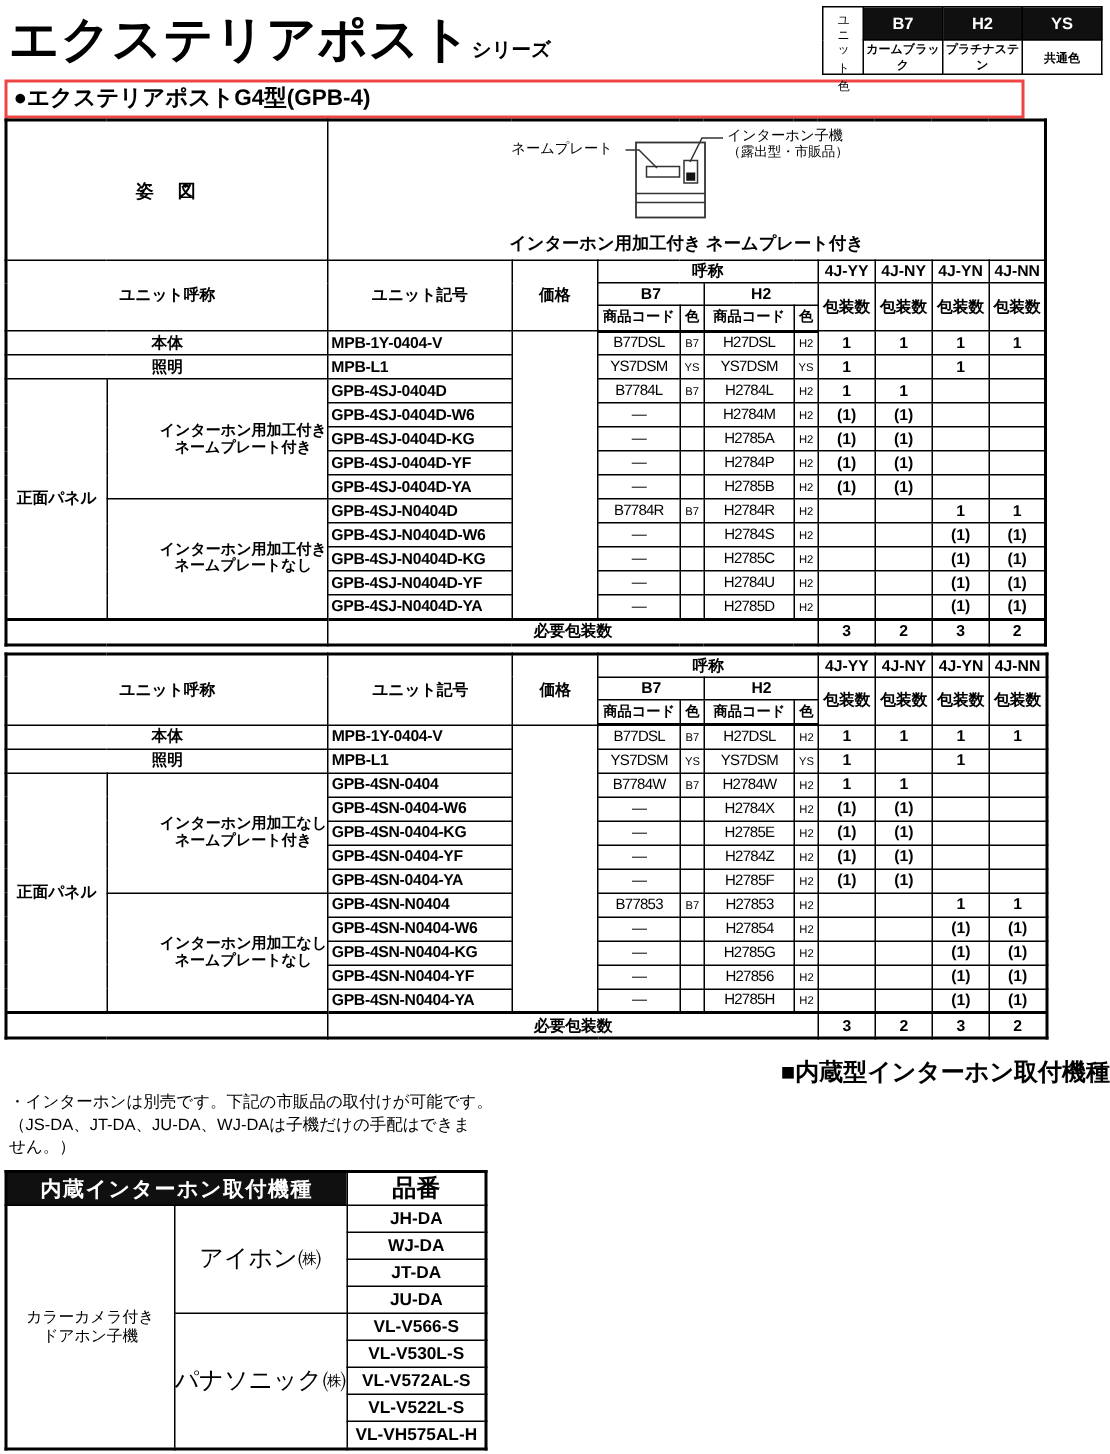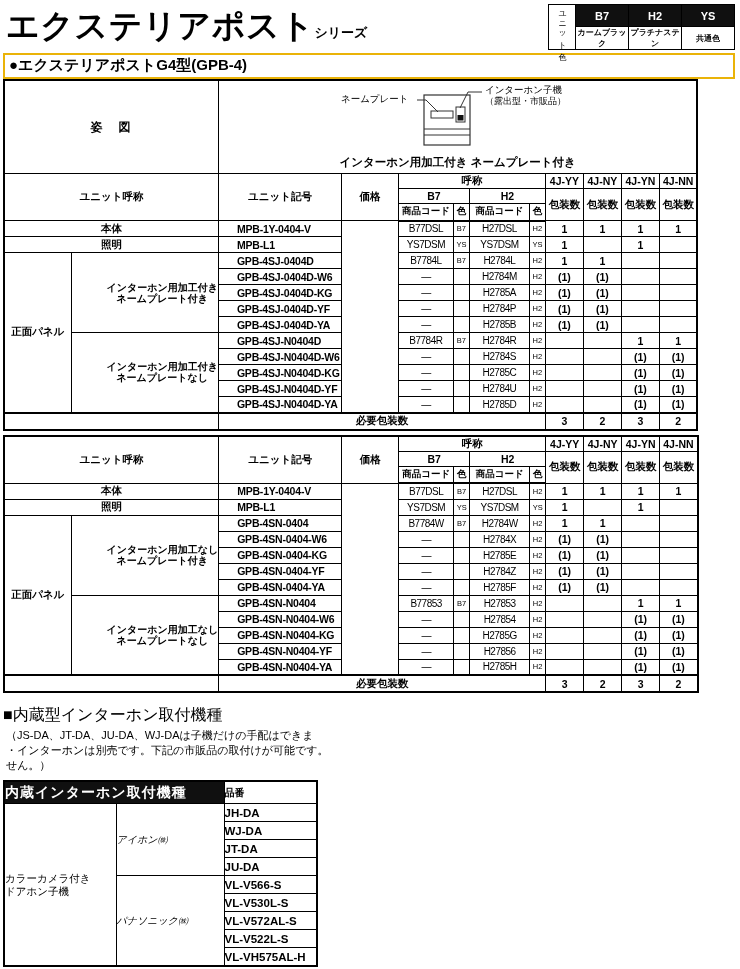--- a/index.html
+++ b/index.html
@@ -11,56 +11,56 @@
   
   .topbar { position:relative; height:50px; }
   .main-title { position:absolute; left:6px; top:4px; font-size:33px; font-weight:bold; letter-spacing:0.5px; white-space:nowrap; }
   .title-suffix { font-size:13px; font-weight:bold; letter-spacing:0; }
   table.legend { position:absolute; right:5px; top:4px; border-collapse:collapse; }
   table.legend td { border:1px solid #000; text-align:center; vertical-align:middle; padding:0; }
   .legend .vlabel { writing-mode:vertical-rl; font-size:8px; width:14px; height:41px; line-height:13px; letter-spacing:1px; }
   .legend .ccode { background:#101010; color:#fff; font-weight:bold; font-size:11px; width:52px; height:21px; }
   .legend .cname { font-size:8px; height:19px; font-weight:bold; }
   
-  .g4bar { margin:3px 0 0 3px; width:732px; box-sizing:border-box; border:2px solid #eab308;
+  .g4bar { margin:3px 0 0 3px; width:680px; box-sizing:border-box; border:2px solid #ef4444;
            font-size:15px; font-weight:bold; padding:1px 4px 2px; letter-spacing:0; }
   
   table.spec { border-collapse:collapse; table-layout:fixed; margin-left:3px; border:2px solid #000; }
   .spec td { border:1px solid #000; text-align:center; vertical-align:middle; padding:0;
              font-size:10.5px; white-space:nowrap; overflow:hidden; }
   .spec tr.hr1 td, .spec tr.hr2 td, .spec tr.hr3 td { font-weight:bold; }
   .spec tr.hr1 { height:15px; } .spec tr.hr2 { height:15px; } .spec tr.hr3 { height:17px; }
   .spec tr.dr { height:16px; } .spec tr.rq { height:17px;padding-left:20px; }
   .spec td.small-h { font-size:9.5px; font-weight:bold; }
   .spec td.lbl { font-weight:bold; }
   .spec td.grp { font-weight:bold; font-size:10px; line-height:11px;padding-left:35px; }
-  .spec td.code { text-align:left; font-weight:bold; padding-left:18px; letter-spacing:-0.2px; }
+  .spec td.code { text-align:left; font-weight:bold; padding-left:2px; letter-spacing:-0.2px; }
   .spec td.pcode { font-weight:normal; font-size:10px; letter-spacing:-0.5px; }
   .spec td.cc { font-size:7.5px; font-weight:normal; }
   .spec td.pv { font-weight:bold; }
   .spec tr.hr3 td { border-bottom-width:2px; }
   .spec tr.rq td { border-top-width:2px; font-weight:bold; }
   .spec td.figlbl { font-weight:bold; font-size:12px; letter-spacing:2px; }
   
   .spec td.figcell { height:92px; }
   .figwrap { position:relative; width:100%; height:92px; }
   .fig-caption { position:absolute; left:0; bottom:3px; width:100%; text-align:center; font-weight:bold; font-size:11.5px; }
   .fig-label { position:absolute; font-size:9.5px; white-space:nowrap; }
   .figsvg { position:absolute; left:0; top:0; }
   .tgap { height:4px; }
   
-  .sec2-head { margin:12px 0 0 3px; font-size:16px; font-weight:normal; }
+  .sec2-head { margin:12px 0 0 3px; font-size:16px; font-weight:bold;text-align:right; }
   .sec2-note { margin:2px 0 0 6px; font-size:11px; line-height:15px; }
   .sec2-note div { white-space:pre; }
   table.btab { border-collapse:collapse; table-layout:fixed; margin:7px 0 0 3px; border:2px solid #000; }
-  .btab td { border:1px solid #000; text-align:left; vertical-align:middle; padding:0; font-size:11px; white-space:nowrap; }
+  .btab td { border:1px solid #000; text-align:center; vertical-align:middle; padding:0; font-size:11px; white-space:nowrap; }
   .btab td.bhead { background:#101010; color:#fff; font-weight:bold; font-size:14px; letter-spacing:1px; height:21px; }
-  .btab td.hinban { font-weight:bold; font-size:10px; }
+  .btab td.hinban { font-weight:bold; font-size:16px; }
   .btab td.model { font-weight:bold; font-size:11.5px; height:17px; }
-  .btab td.maker { font-size:10px;font-style:italic; }
+  .btab td.maker { font-size:16px; }
   .btab td.rowlab { font-size:10.5px; line-height:13px; }
 </style>
 </head>
 <body>
 
 <div class="topbar">
   <div class="main-title"><span>エクステリアポスト</span><span class="title-suffix">シリーズ</span></div>
   <table class="legend">
     <tbody>
         <tr>
@@ -476,22 +476,22 @@
     <td class="pv">3</td>
     <td class="pv">2</td>
     <td class="pv">3</td>
     <td class="pv">2</td>
   </tr>
 </tbody>
   </table>
 
 <div class="sec2-head">■内蔵型インターホン取付機種</div>
 <div class="sec2-note">
+  <div>・インターホンは別売です。下記の市販品の取付けが可能です。</div>
   <div>（JS-DA、JT-DA、JU-DA、WJ-DAは子機だけの手配はできま</div>
-  <div>・インターホンは別売です。下記の市販品の取付けが可能です。</div>
   <div>せん。）</div>
 </div>
 
 <table class="btab">
   <colgroup>
       <col style="width:112px">
       <col style="width:108px">
       <col style="width:93px">
     </colgroup>
   <tbody>

